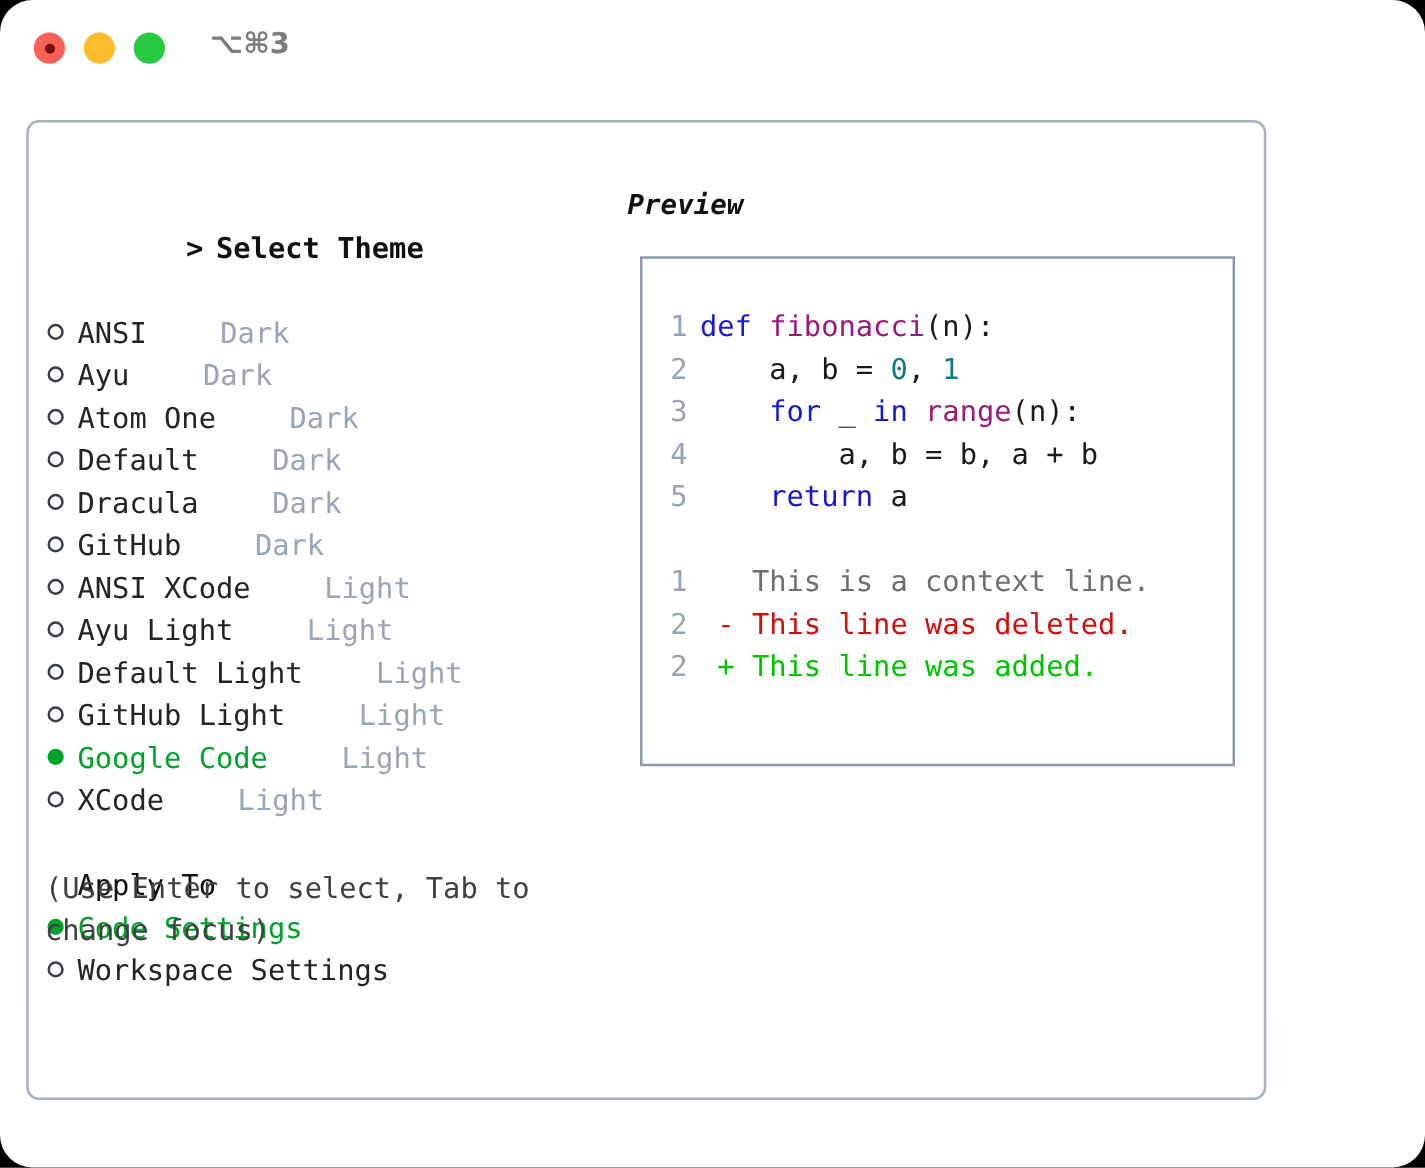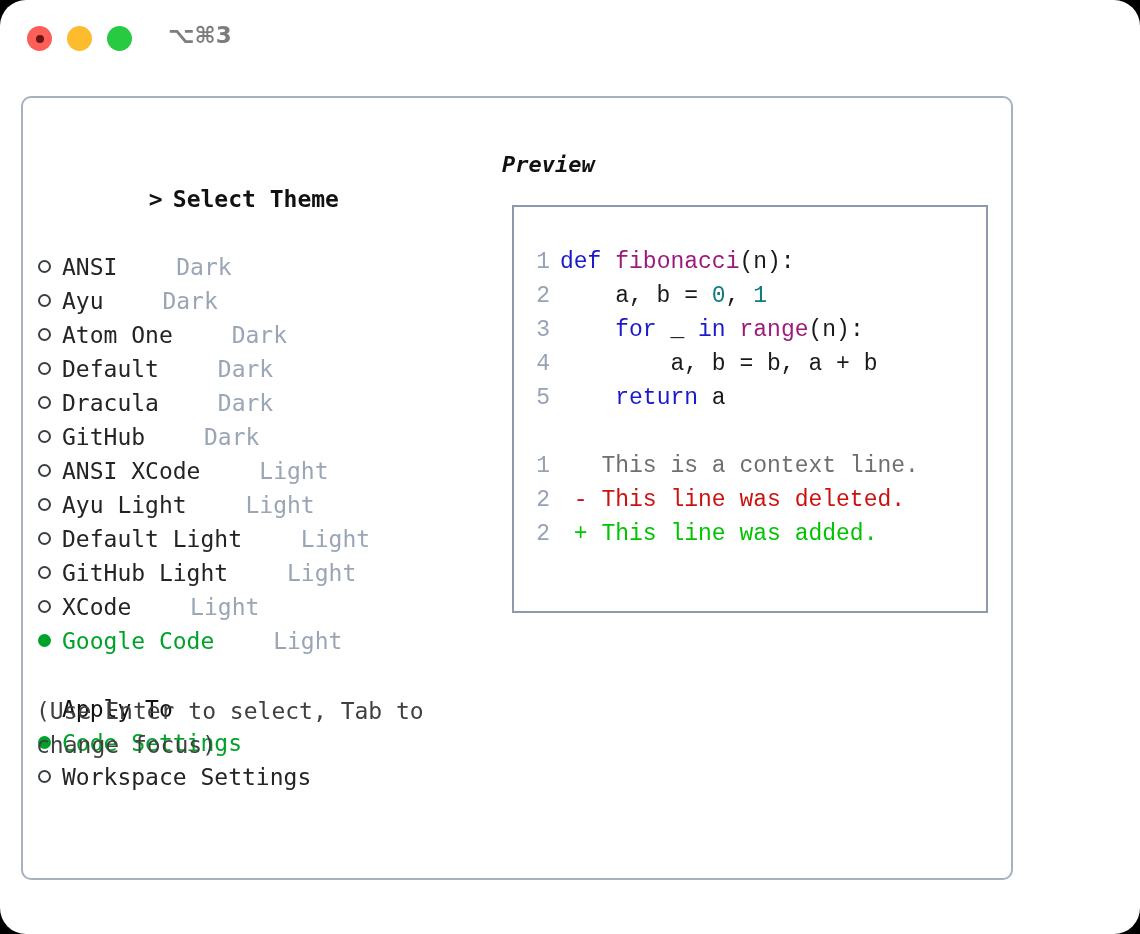--- a/index.html
+++ b/index.html
@@ -169,21 +169,20 @@
   }
   #code-box {
     position: absolute;
     left: 10px;
     top: 57px;
     width: 476px;
     height: 408px;
     border: 2px solid #8e99ab;
     box-sizing: border-box;
     background: #ffffff;
-    font-family: Liberation Mono, monospace;
   }
   #code-inner {
     position: absolute;
     left: 10px;
     top: 38px;
     right: 4px;
   }
   .code-line {
     font-size: 23px;
     line-height: 34px;
@@ -231,22 +230,22 @@
           <div class="opt-row"><span class="marker"><span class="ring"></span></span><span class="label">ANSI</span><span class="badge"> Dark</span></div>
           <div class="opt-row"><span class="marker"><span class="ring"></span></span><span class="label">Ayu</span><span class="badge"> Dark</span></div>
           <div class="opt-row"><span class="marker"><span class="ring"></span></span><span class="label">Atom One</span><span class="badge"> Dark</span></div>
           <div class="opt-row"><span class="marker"><span class="ring"></span></span><span class="label">Default</span><span class="badge"> Dark</span></div>
           <div class="opt-row"><span class="marker"><span class="ring"></span></span><span class="label">Dracula</span><span class="badge"> Dark</span></div>
           <div class="opt-row"><span class="marker"><span class="ring"></span></span><span class="label">GitHub</span><span class="badge"> Dark</span></div>
           <div class="opt-row"><span class="marker"><span class="ring"></span></span><span class="label">ANSI XCode</span><span class="badge"> Light</span></div>
           <div class="opt-row"><span class="marker"><span class="ring"></span></span><span class="label">Ayu Light</span><span class="badge"> Light</span></div>
           <div class="opt-row"><span class="marker"><span class="ring"></span></span><span class="label">Default Light</span><span class="badge"> Light</span></div>
           <div class="opt-row"><span class="marker"><span class="ring"></span></span><span class="label">GitHub Light</span><span class="badge"> Light</span></div>
+          <div class="opt-row selected"><span class="marker"><span class="dot"></span></span><span class="label">Google Code</span><span class="badge"> Light</span></div>
           <div class="opt-row"><span class="marker"><span class="ring"></span></span><span class="label">XCode</span><span class="badge"> Light</span></div>
-          <div class="opt-row selected"><span class="marker"><span class="dot"></span></span><span class="label">Google Code</span><span class="badge"> Light</span></div>
         </div>
 
       <div class="spacer-row"></div>
 
       <div id="apply-heading">Apply To</div>
       <div id="apply-list">
           <div class="opt-row selected"><span class="marker"><span class="dot"></span></span><span class="label">Code Settings</span></div>
           <div class="opt-row"><span class="marker"><span class="ring"></span></span><span class="label">Workspace Settings</span></div>
         </div>
     </div>

